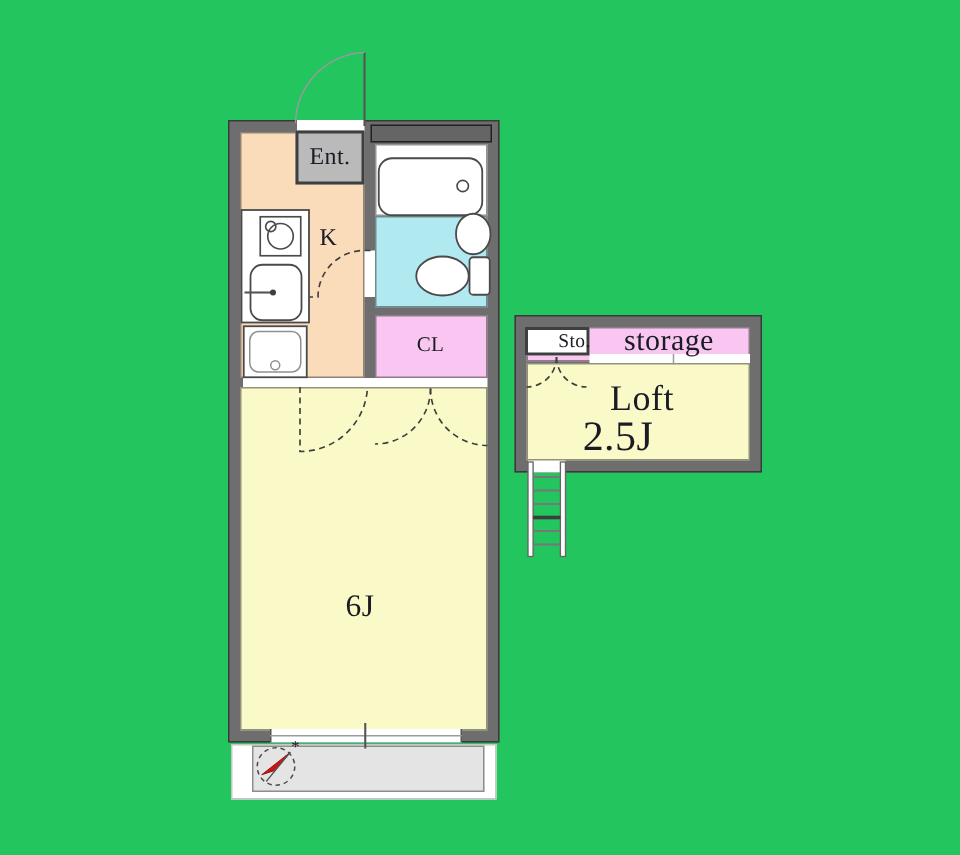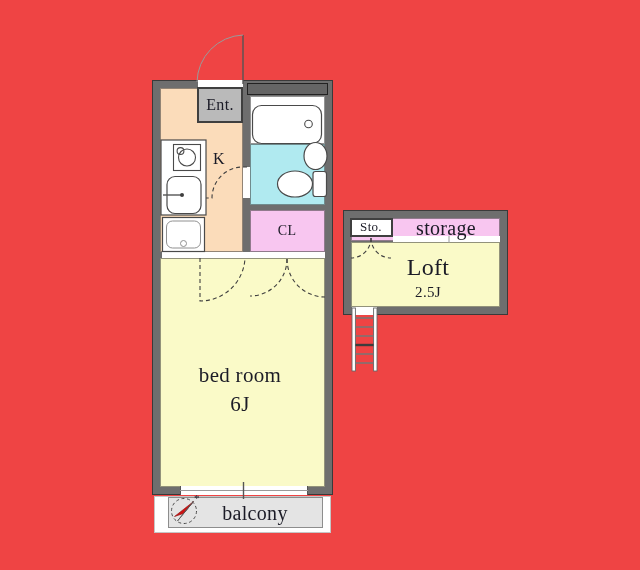--- a/index.html
+++ b/index.html
@@ -1,17 +1,17 @@
 <!DOCTYPE html>
 <html style="--wall: #6e6e6e; --wall-edge: #3a3a3a; --kitchen-floor: #fbdcba; --bath-floor: #b0eaf0; --closet-pink: #f8c6f0; --room-yellow: #fafac8; --entrance-gray: #bababa; --balcony-gray: #e4e4e4; --compass-red: #cf1313; --text: #1b1b26; --line: #3f3f3f; --fixture-stroke: #4a4a4a;"><head>
 <meta charset="utf-8">
 <style>
   html,body { margin:0; padding:0; background:#ffffff; }
   .plan {
-    position:relative; width:640px; height:570px; background:#ef4444; overflow:hidden;
+    position:relative; width:640px; height:570px; background:#22c55e; overflow:hidden;
     font-family:"Liberation Serif","DejaVu Serif",serif;
   }
   .wallbox   { position:absolute; background:var(--wall); border:1px solid var(--wall-edge); box-sizing:border-box; }
   .floor     { position:absolute; box-sizing:border-box; border:1px solid rgba(60,60,60,.55); }
   .openstrip { position:absolute; background:#ffffff; }
   .entbox    { position:absolute; background:var(--entrance-gray); border:2px solid #3f3f3f; box-sizing:border-box; }
   .inset     { position:absolute; background:#656565; border:1px solid #222; box-sizing:border-box; }
   .window    { position:absolute; background:#ffffff; border-left:1px solid #555; border-right:1px solid #555; box-sizing:border-box; }
   .stobox    { position:absolute; background:#ffffff; border:2px solid #3f3f3f; box-sizing:border-box; }
   .balcony-outer { position:absolute; background:#ffffff; border:1px solid #c6c6c6; box-sizing:border-box; }
@@ -128,21 +128,19 @@
     <g>
       <circle cx="184" cy="511" r="12.5" class="s-dashc"></circle>
       <polygon points="193.5,501.5 174.5,516.5 183.5,513.5" fill="var(--compass-red)" stroke="#8a0f0f" stroke-width="0.6"></polygon>
       <polygon points="193.5,501.5 183.5,513.5 177.5,521" fill="#ffffff" stroke="#555" stroke-width="0.8"></polygon>
     </g>
   </svg>
 
   <div class="lbl" style="left:220px;top:105px;font-size:16px">Ent.</div>
   <div class="lbl" style="left:219px;top:159px;font-size:16px">K</div>
   <div class="lbl" style="left:287px;top:231px;font-size:14px">CL</div>
-  <div class="lbl" style="left:240px;top:375px;font-size:21px">bed room</div>
   <div class="lbl" style="left:240px;top:404px;font-size:21px">6J</div>
-  <div class="lbl" style="left:371px;top:227px;font-size:13px">Sto.</div>
+  <div class="lbl" style="left:383px;top:227px;font-size:13px">Sto.</div>
   <div class="lbl" style="left:446px;top:228px;font-size:20px">storage</div>
   <div class="lbl" style="left:428px;top:267px;font-size:24px">Loft</div>
-  <div class="lbl" style="left:428px;top:292px;font-size:15px">2.5J</div>
-  <div class="lbl" style="left:255px;top:513px;font-size:20px">balcony</div>
+  <div class="lbl" style="left:412px;top:292px;font-size:28px">2.5J</div>
   <div class="lbl" style="left:197px;top:498px;font-size:11px">*</div>
 </div>
 
 </body></html>

